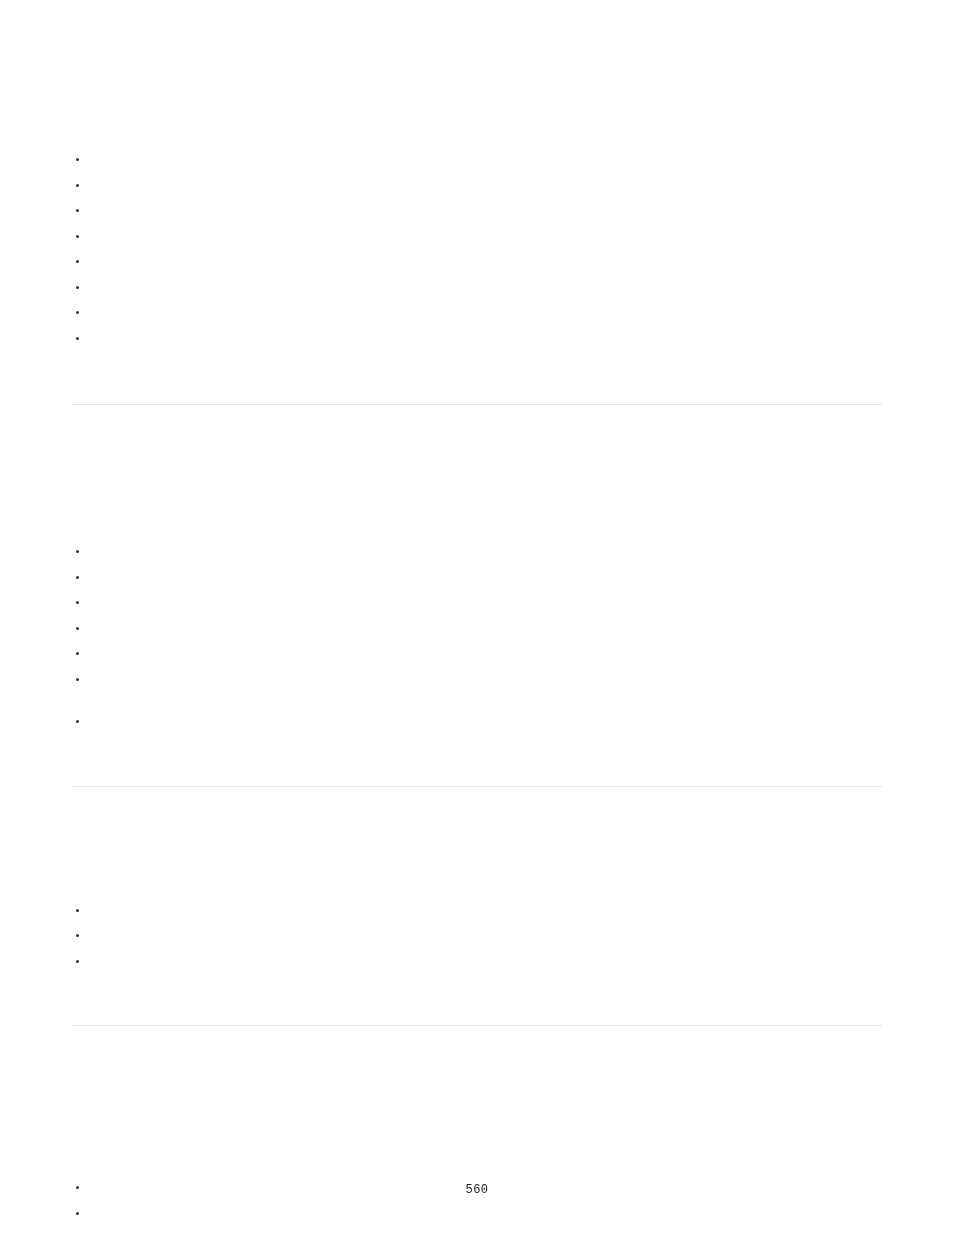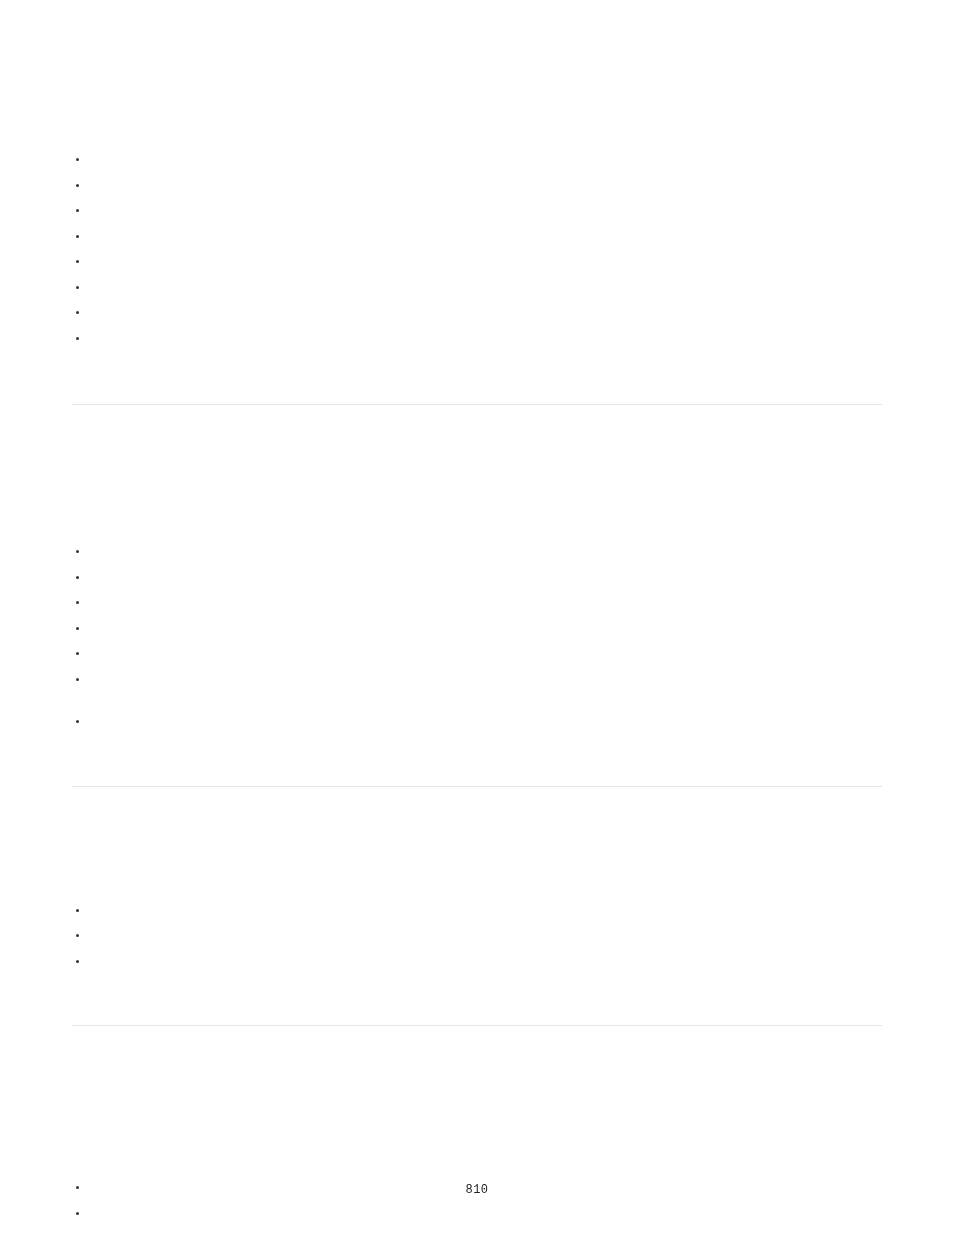--- a/index.html
+++ b/index.html
@@ -115,13 +115,13 @@
   <div class="section-gap-3"></div>
 
   <ul class="bullet-list" style="margin-top: 0;">
     <li></li>
     <li></li>
     <li></li>
   </ul>
 
 </div>
 
-<div class="page-number">810</div>
+<div class="page-number">560</div>
 
 </body></html>

